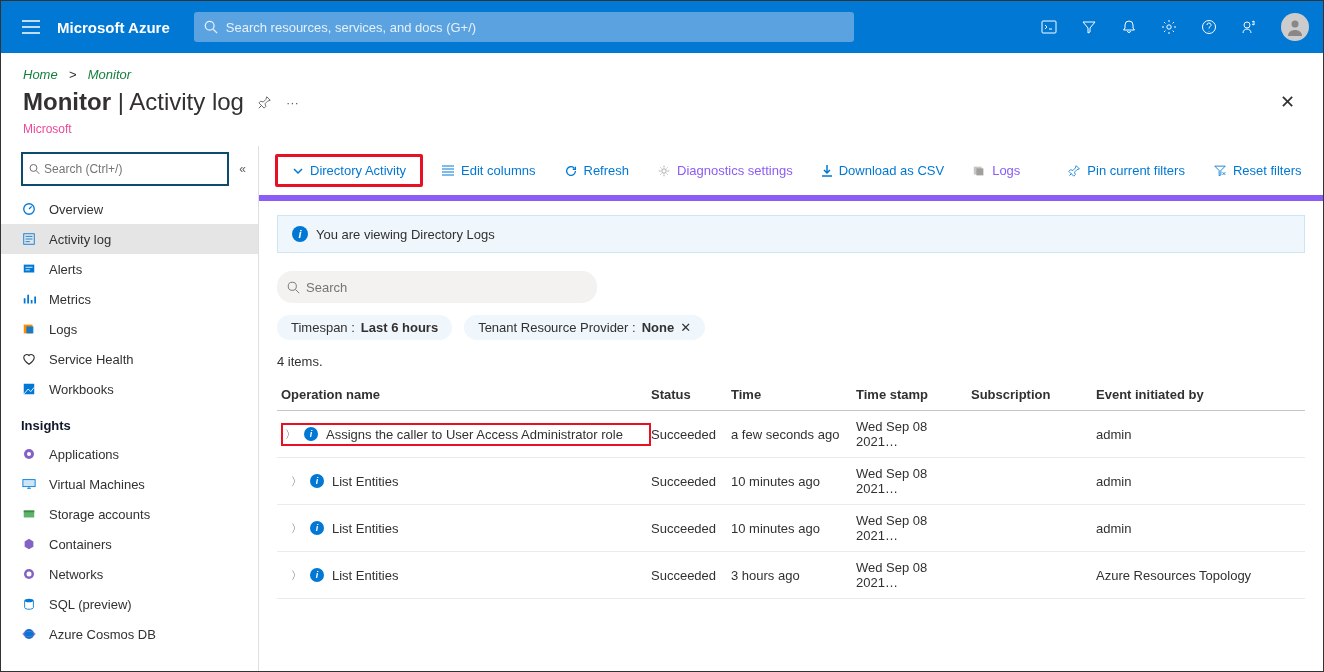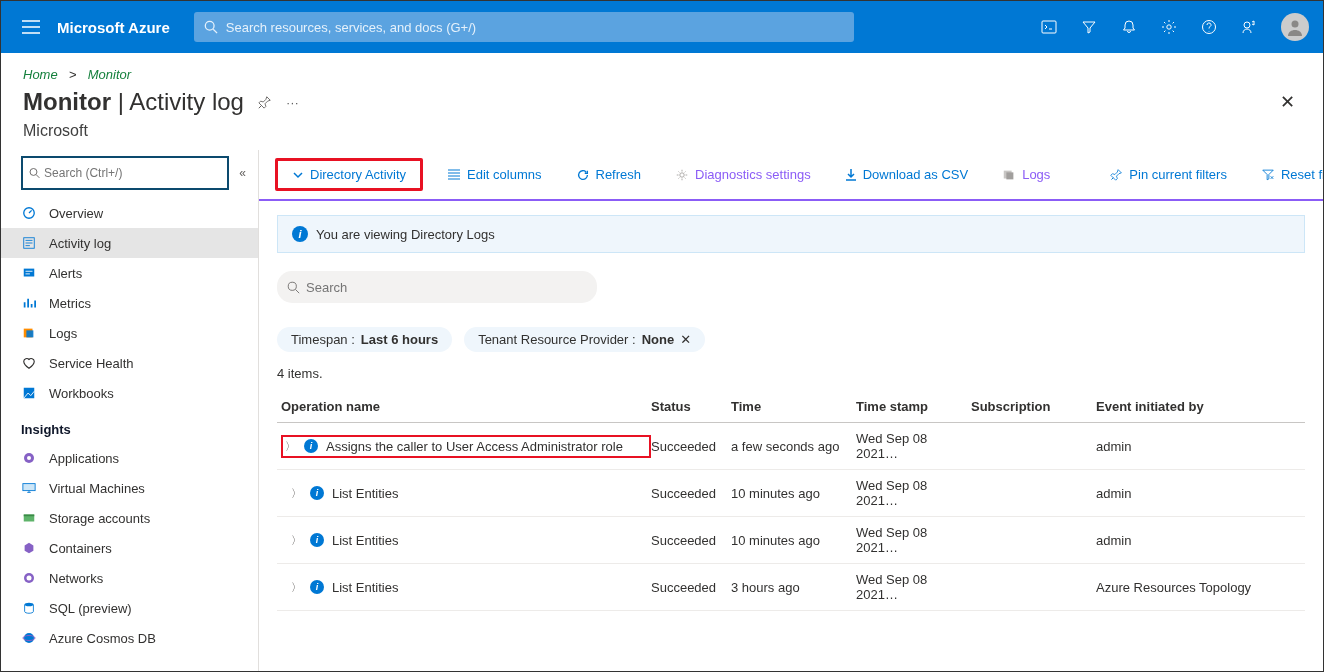--- a/index.html
+++ b/index.html
@@ -16,52 +16,52 @@
 
   .breadcrumb { padding: 14px 22px 6px 22px; font-size: 13px; color: #0078d4; }
   .breadcrumb a { color: #15803d; text-decoration: none; font-style: italic; }
   .breadcrumb .sep { color: #323130; padding: 0 4px; }
 
   .page-header { display: flex; align-items: center; padding: 0 22px 6px 22px; }
   .page-title { font-size: 24px; font-weight: 600; }
   .page-title .light { font-weight: 400; }
   .pin-icon, .more-icon { margin-left: 14px; color: #606060; cursor: pointer; }
   .close-btn { margin-left: auto; font-size: 18px; color: #323130; cursor: pointer; padding-right: 6px; }
-  .subtitle { padding: 0 22px 10px 22px; font-size: 16px; color: #404040; }
+  .subtitle { padding: 0 22px 10px 22px; font-size: 12px; color: #ec4899; }
 
   .main-layout { display: flex; height: calc(672px - 128px); }
 
   .sidebar { width: 258px; border-right: 1px solid #e1dfdd; display: flex; flex-direction: column; }
   .sidebar-top { display: flex; align-items: center; padding: 6px 12px 8px 20px; }
   .sidebar-search { flex: 1; border: 2px solid #0c4a6e; height: 24px; display: flex; align-items: center; padding: 15px 6px; font-size: 12px; color: #605e5c; }
   .sidebar-search input { border: none; outline: none; width: 100%; font-size: 12px; margin-left: 4px; }
   .collapse-btn { margin-left: 10px; color: #605e5c; cursor: pointer; font-size: 12px; }
 
   .sidebar-scroll { overflow-y: auto; flex: 1; position: relative; }
   .side-item { display: flex; align-items: center; padding: 7px 12px 7px 20px; cursor: pointer; font-size: 13px; color: #323130; }
   .side-item.active { background: #e5e5e5; }
   .side-icon { width: 16px; height: 16px; margin-right: 12px; display: inline-flex; align-items: center; justify-content: center; font-size: 14px; }
   .side-heading { padding: 14px 12px 6px 20px; font-size: 13px; font-weight: 600; color: #0f172a; }
 
   .content { flex: 1; display: flex; flex-direction: column; overflow: hidden; }
-  .toolbar { display: flex; align-items: center; padding: 8px 16px; border-bottom: 2px solid #8b5cf6; gap: 14px; flex-wrap: nowrap; }
+  .toolbar { display: flex; align-items: center; padding: 8px 16px; border-bottom: 6px solid #8b5cf6; gap: 8px; flex-wrap: nowrap; }
   .tool-btn { display: inline-flex; align-items: center; padding: 4px 10px; color: #323130; cursor: pointer; font-size: 13px; gap: 6px; white-space: nowrap; }
   .tool-btn.blue { color: #0078d4; }
   .tool-btn.disabled { color: #8b5cf6; }
   .tool-sep { width: 1px; height: 18px; background: #c8c6c4; margin: 0 6px; }
   .highlight-red { border: 3px solid #e81123; border-radius: 2px; padding: 2px 4px; }
 
   .info-banner { margin: 14px 18px 0 18px; background: #eff6fc; border: 1px solid #cde6f7; padding: 10px 14px; font-size: 13px; display: flex; align-items: center; gap: 8px; }
   .info-i { width: 16px; height: 16px; border-radius: 50%; background: #0078d4; color: #fff; font-size: 11px; display: inline-flex; align-items: center; justify-content: center; font-weight: bold; font-style: italic; }
 
   .content-body { padding: 18px; overflow-y: auto; flex: 1; }
   .inner-search { width: 320px; background: #f3f2f1; height: 32px; display: flex; align-items: center; padding: 0 10px; color: #605e5c; font-size: 13px; border-radius: 15px; }
   .inner-search input { background: transparent; border: none; outline: none; flex: 1; margin-left: 6px; font-size: 13px; }
 
-  .pills { display: flex; gap: 12px; margin-top: 24px; }
+  .pills { display: flex; gap: 12px; margin-top: 12px; }
   .pill { background: #eff6fc; border-radius: 14px; padding: 5px 14px; font-size: 13px; display: inline-flex; align-items: center; gap: 6px; }
   .pill .bold { font-weight: 600; }
   .pill-x { font-size: 13px; cursor: pointer; }
 
   .count { margin-top: 14px; font-size: 13px; }
 
   .table { margin-top: 10px; width: 100%; }
   .thead, .trow { display: grid; grid-template-columns: 370px 80px 125px 115px 125px 170px; align-items: center; padding: 8px 4px; border-bottom: 1px solid #edebe9; font-size: 13px; }
   .thead { font-weight: 600; border-bottom: 1px solid #c8c6c4; }
   .op-cell { display: flex; align-items: center; gap: 8px; }

